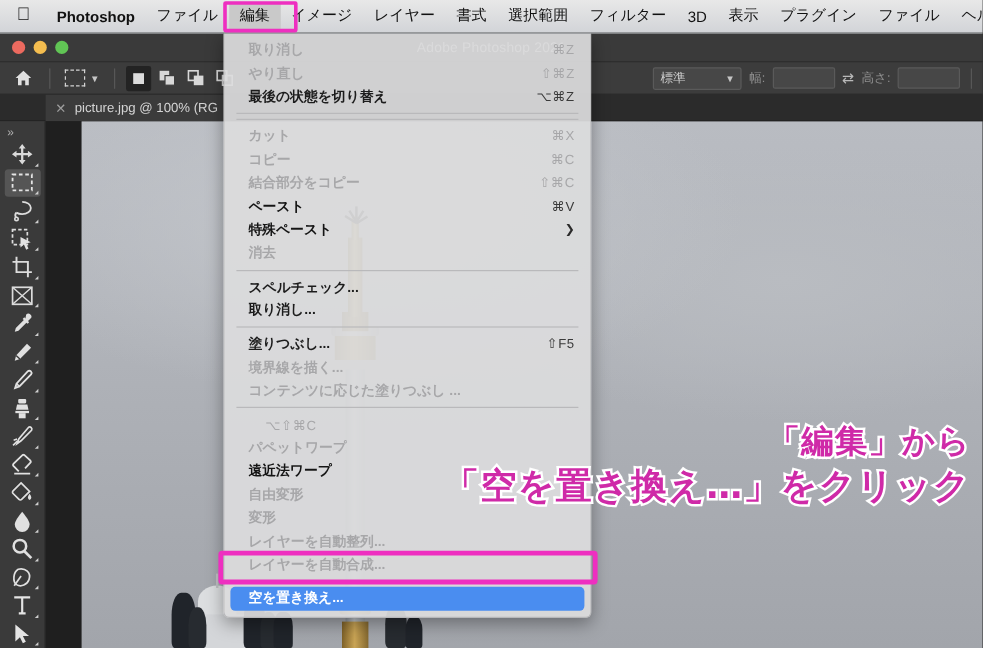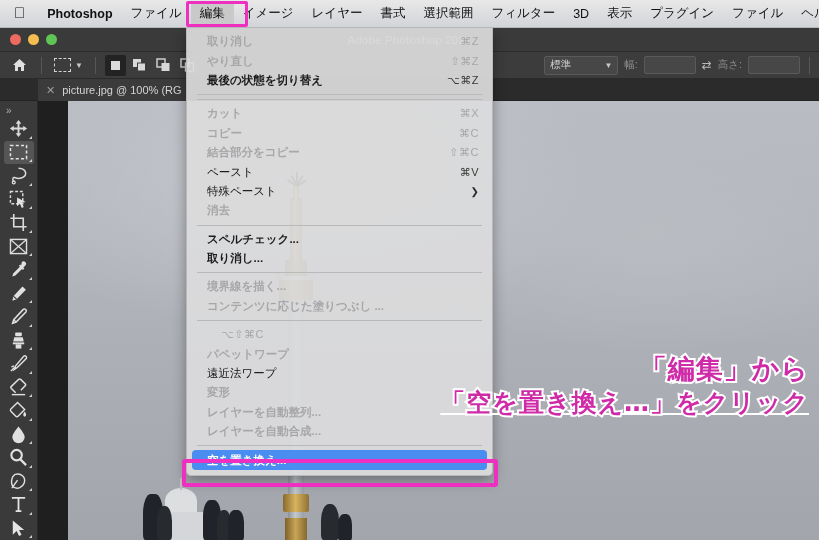--- a/index.html
+++ b/index.html
@@ -148,21 +148,21 @@
     box-shadow:0 5px 14px rgba(0,0,0,.35);
     padding:4px 0 5px 0;
     font-size:11.5px; color:#1c1c1c;
     z-index:30;
   }
   .mrow{ display:flex; align-items:center; justify-content:space-between;
     padding:1px 13px 1px 20px; height:19.4px; white-space:nowrap; }
   .mrow .lbl{ overflow:hidden;font-weight:bold; }
   .mrow .key{ font-size:11px; color:#3a3a3a; letter-spacing:.5px; padding-left:14px; }
   .mrow.dim .lbl,.mrow.dim .key{ color:#a7a7a9; }
-  .mrow.bold .lbl{ font-weight:normal; color:#141414; }
+  .mrow.bold .lbl{ font-weight:bold; color:#141414; }
   .mrow.sub .arrow{ font-size:10px; color:#2a2a2a; }
   .mdiv{ height:1px; background:#b9b9bb; margin:4px 10px 4px 10px; }
   .mrow.hl{ background:#4a8df0; color:#fff; border-radius:4px; margin:0 5px; padding-left:15px; }
   .mrow.hl .lbl{ color:#fff; font-weight:bold; }
 
   
   #hl-box-menu{
     position:absolute; left:182px; top:459px; width:316px; height:28px;
     border:4px solid #ee2fc0; border-radius:3px; z-index:36; pointer-events:none;
   }
@@ -170,21 +170,21 @@
   
   #annotation{
     position:absolute; right:10px; top:352px; z-index:38;
     text-align:right; line-height:1.28;
     font-family:"DejaVu Sans","Liberation Sans",sans-serif;
     font-weight:bold; font-size:27px; color:#cf2aa8;
     -webkit-text-stroke:4px #ffffff;
     paint-order:stroke fill;
     letter-spacing:1px;
   }
-  #annotation .l2{ font-size:25px;text-decoration:underline; }
+  #annotation .l2{ font-size:30px; }
 </style>
 </head>
 <body>
 
 <div id="mac-menubar">
   <span class="apple-logo"></span>
   <span class="mi app-name">Photoshop</span>
   <span class="mi">ファイル</span>
   <span class="mi active">編集</span>
   <span class="mi">イメージ</span>
@@ -477,38 +477,46 @@
   <div class="mdiv"></div>
   <div class="mrow">
     <span class="lbl">スペルチェック...</span>
     <span class="key"></span>
     </div>
   <div class="mrow">
     <span class="lbl">取り消し...</span>
     <span class="key"></span>
     </div>
   <div class="mdiv"></div>
+  <div class="mrow">
+    <span class="lbl">塗りつぶし...</span>
+    <span class="key">⇧F5</span>
+    </div>
   <div class="mrow dim">
     <span class="lbl">境界線を描く...</span>
     <span class="key"></span>
     </div>
   <div class="mrow dim">
     <span class="lbl">コンテンツに応じた塗りつぶし ...</span>
     <span class="key"></span>
     </div>
   <div class="mdiv"></div>
   <div class="mrow dim">
     <span class="key">⌥⇧⌘C</span>
     </div>
   <div class="mrow dim">
     <span class="lbl">パペットワープ</span>
     <span class="key"></span>
     </div>
   <div class="mrow bold">
     <span class="lbl">遠近法ワープ</span>
+    <span class="key"></span>
+    </div>
+  <div class="mrow dim">
+    <span class="lbl">自由変形</span>
     <span class="key"></span>
     </div>
   <div class="mrow dim">
     <span class="lbl">変形</span>
     <span class="key"></span>
     </div>
   <div class="mrow dim">
     <span class="lbl">レイヤーを自動整列...</span>
     <span class="key"></span>
     </div>

